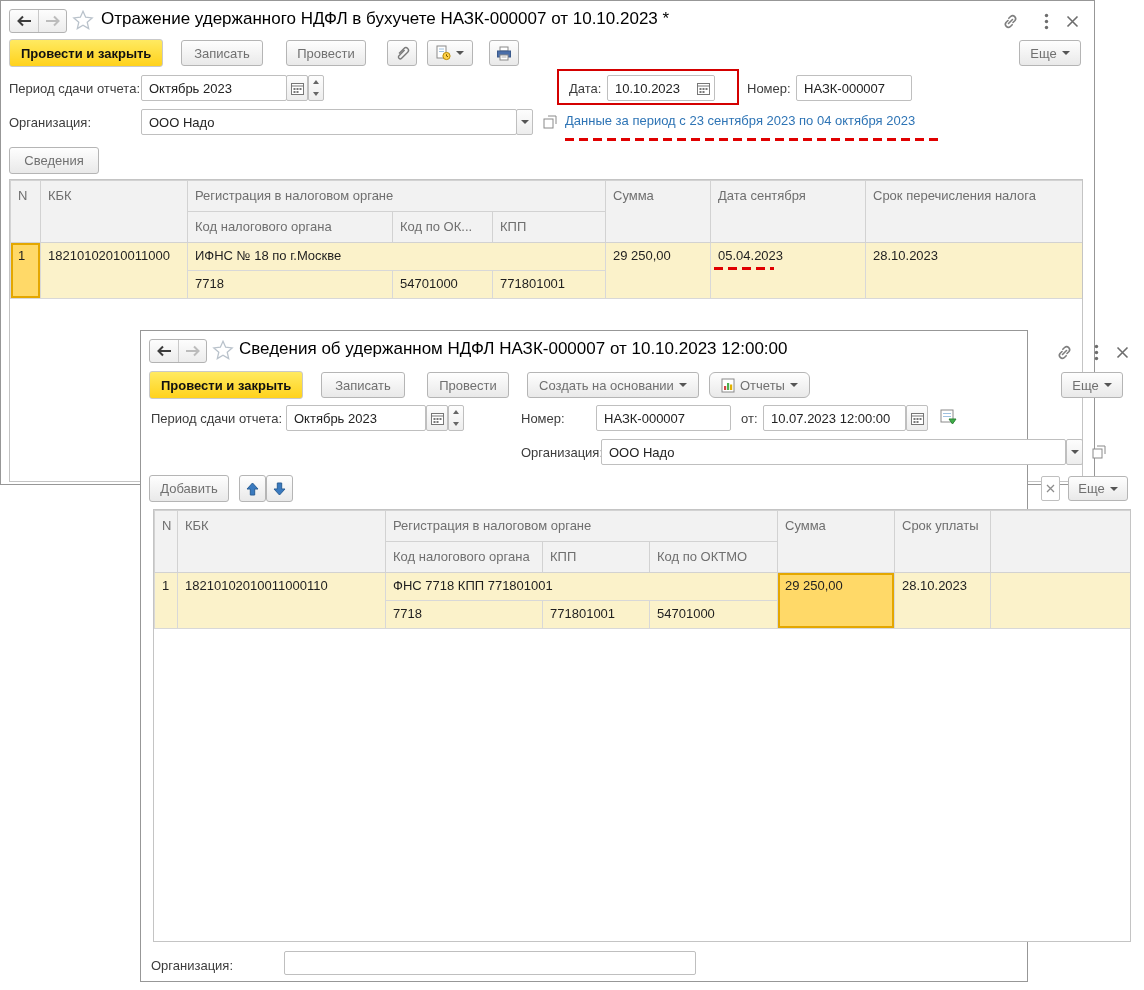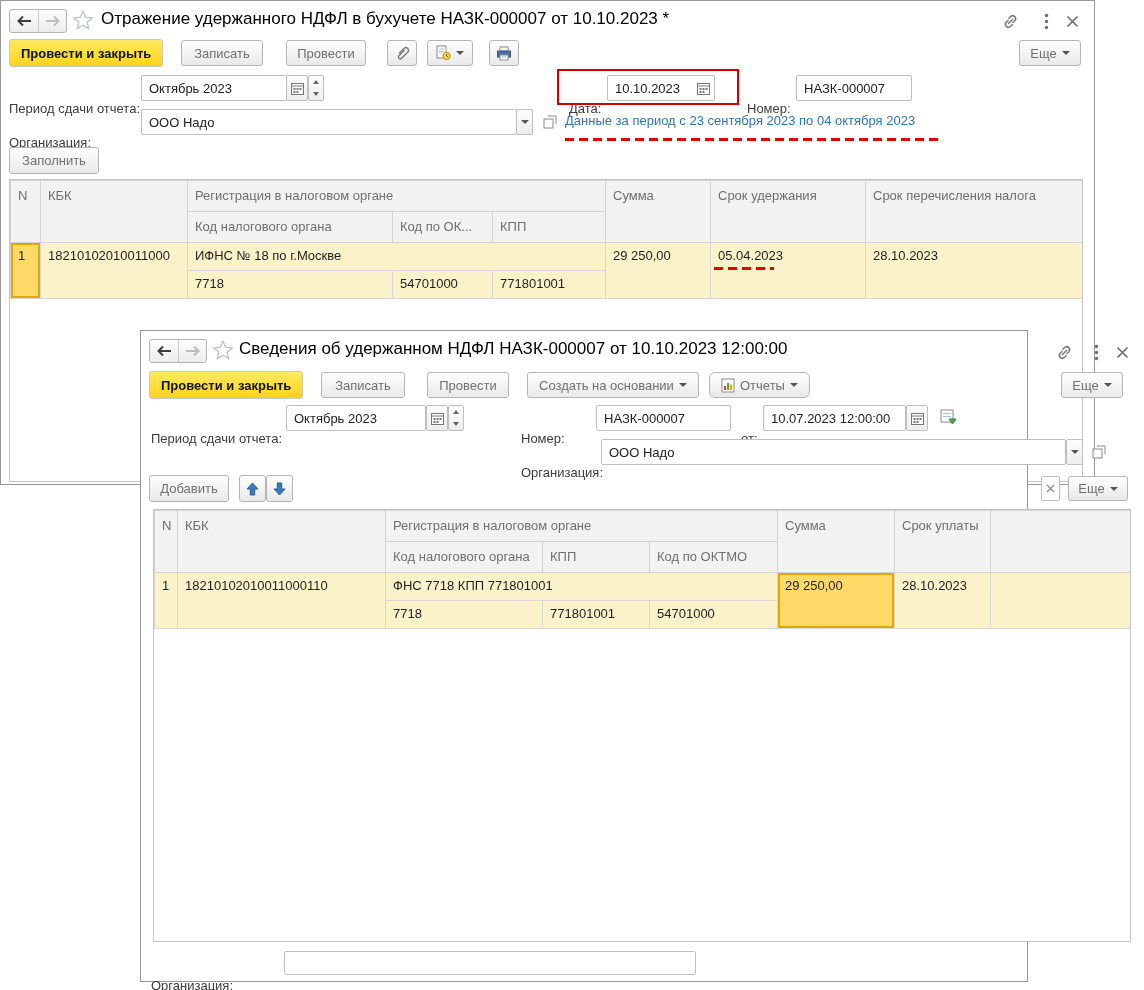--- a/index.html
+++ b/index.html
@@ -17,21 +17,21 @@
   .title { position:absolute; font-size:17px; color:#000; white-space:nowrap; }
 
   .iconbtn-plain { position:absolute; display:flex; align-items:center; justify-content:center; cursor:default; }
 
   .btn { position:absolute; display:inline-flex; align-items:center; justify-content:center; gap:5px;
          height:26px; padding:0 11px; border:1px solid #b5b5b5; border-radius:3px;
          background:linear-gradient(#fefefe,#e9e9e9); color:#707070; white-space:nowrap; }
   .btn.primary { height:28px; background:linear-gradient(#ffea61,#ffd21c); border-color:#c9c9c9; color:#111; font-weight:bold; }
   .caret { width:0; height:0; border-left:4px solid transparent; border-right:4px solid transparent; border-top:4px solid #555; display:inline-block; }
 
-  .lbl { position:absolute; color:#3c3c3c; white-space:nowrap;margin-top:20px; }
+  .lbl { position:absolute; color:#3c3c3c; white-space:nowrap; }
   .fld { position:absolute; height:26px; border:1px solid #bfbfbf; border-radius:2px; background:#fff;
          display:flex; align-items:center; padding:0 7px; white-space:nowrap; color:#222; }
   .sq-btn { position:absolute; height:26px; width:22px; border:1px solid #bfbfbf; border-radius:2px;
             background:linear-gradient(#fdfdfd,#ededed); display:flex; align-items:center; justify-content:center; }
   .spinner { position:absolute; width:16px; height:26px; border:1px solid #bfbfbf; border-radius:2px;
              background:linear-gradient(#fdfdfd,#ededed); display:flex; flex-direction:column; }
   .spinner div { flex:1; display:flex; align-items:center; justify-content:center; }
   .tri-up { width:0;height:0;border-left:3.5px solid transparent;border-right:3.5px solid transparent;border-bottom:4px solid #666; }
   .tri-dn { width:0;height:0;border-left:3.5px solid transparent;border-right:3.5px solid transparent;border-top:4px solid #666; }
 
@@ -193,42 +193,42 @@
       </div>
     <div class="iconbtn-plain" style="left:539px;top:110px;width:20px;height:22px;">
       <svg width="14" height="14" viewBox="0 0 14 14">
           <rect x="1" y="4" width="9" height="9" fill="#fff" stroke="#8a8a8a"></rect>
           <path d="M5 1 H13 V9" fill="none" stroke="#8a8a8a"></path>
         </svg>
     </div>
     <div class="link" style="left:564px;top:112px;">Данные за период с 23 сентября 2023 по 04 октября 2023</div>
 
     <div class="btn" style="left:8px;top:146px;width:90px;height:27px;">
-        <span>Заполнить</span>
+        <span>Сведения</span>
       </div>
 
     <div class="tablebox" style="left:8px;top:178px;width:1074px;height:303px;">
       <table class="grid" style="width:1072px;">
         <colgroup>
             <col style="width:30px">
             <col style="width:147px">
             <col style="width:205px">
             <col style="width:100px">
             <col style="width:113px">
             <col style="width:105px">
             <col style="width:155px">
             <col style="width:217px">
           </colgroup>
         <tbody>
             <tr class="hrow1">
           <th rowspan="2">N</th>
           <th rowspan="2">КБК</th>
           <th colspan="3">Регистрация в налоговом органе</th>
           <th rowspan="2">Сумма</th>
-          <th rowspan="2">Срок удержания</th>
+          <th rowspan="2">Дата сентября</th>
           <th rowspan="2">Срок перечисления налога</th>
         </tr>
         <tr class="hrow2">
           <th>Код налогового органа</th>
           <th>Код по ОК...</th>
           <th>КПП</th>
         </tr>
         <tr class="drow">
           <td rowspan="2" class="curcell">1</td>
           <td rowspan="2">18210102010011000</td>

